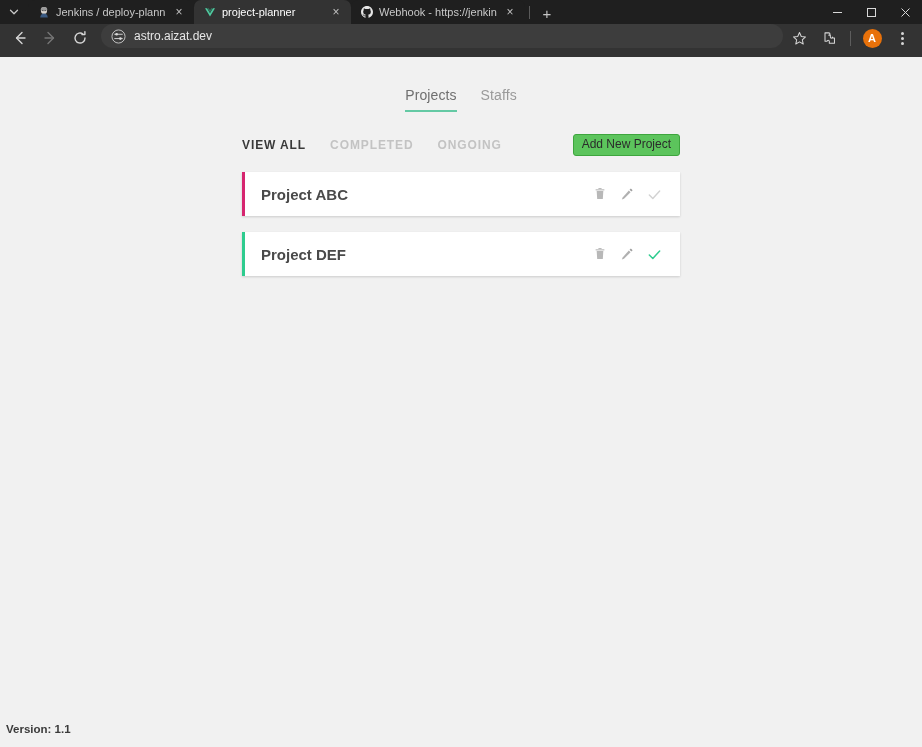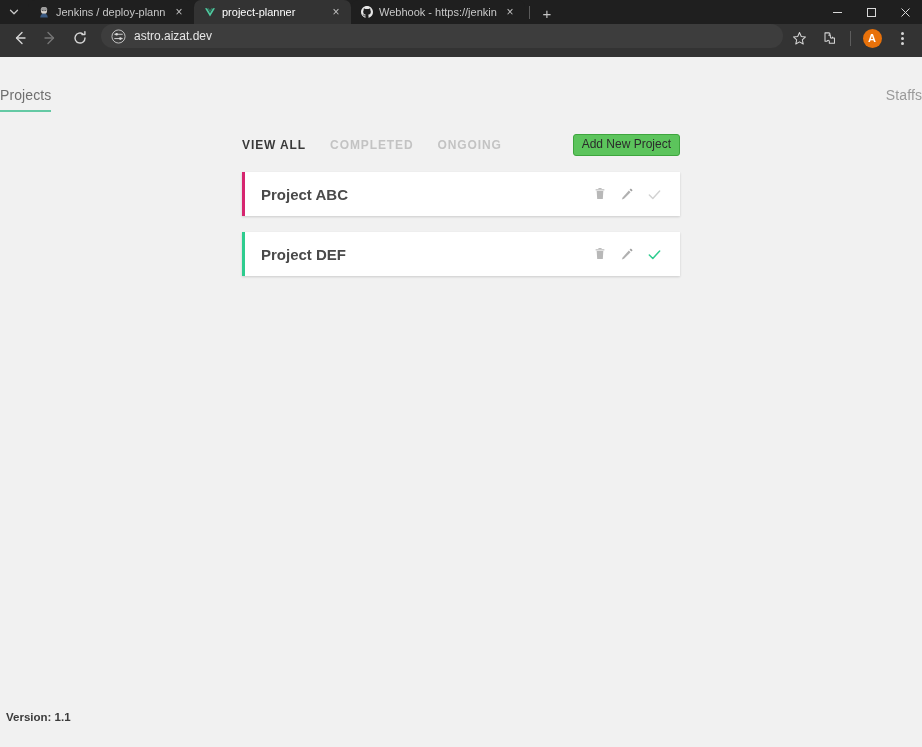--- a/index.html
+++ b/index.html
@@ -117,21 +117,21 @@
   
   .viewport {
     flex: 1 1 auto;
     background: #f1f1f1;
     position: relative;
     overflow: hidden;
   }
 
   .page-tabs {
     display: flex;
-    justify-content: space-between;
+    justify-content: center;
     gap: 24px;
     padding-top: 30px;
   }
   .page-tab {
     font-size: 14px;
     color: #9a9a9a;
     padding-bottom: 7px;
     border-bottom: 2px solid transparent;
     letter-spacing: 0.1px;
   }
@@ -202,21 +202,21 @@
     padding-right: 18px;
   }
   .act-icon {
     width: 16px; height: 16px;
     display: flex; align-items: center; justify-content: center;
   }
 
   .version {
     position: absolute;
     left: 6px;
-    bottom: 24px;
+    bottom: 12px;
     font-size: 11.5px;
     font-weight: bold;
     color: #3b3b3b;
   }
 </style>
 </head>
 <body>
 
 <div class="browser">
 

